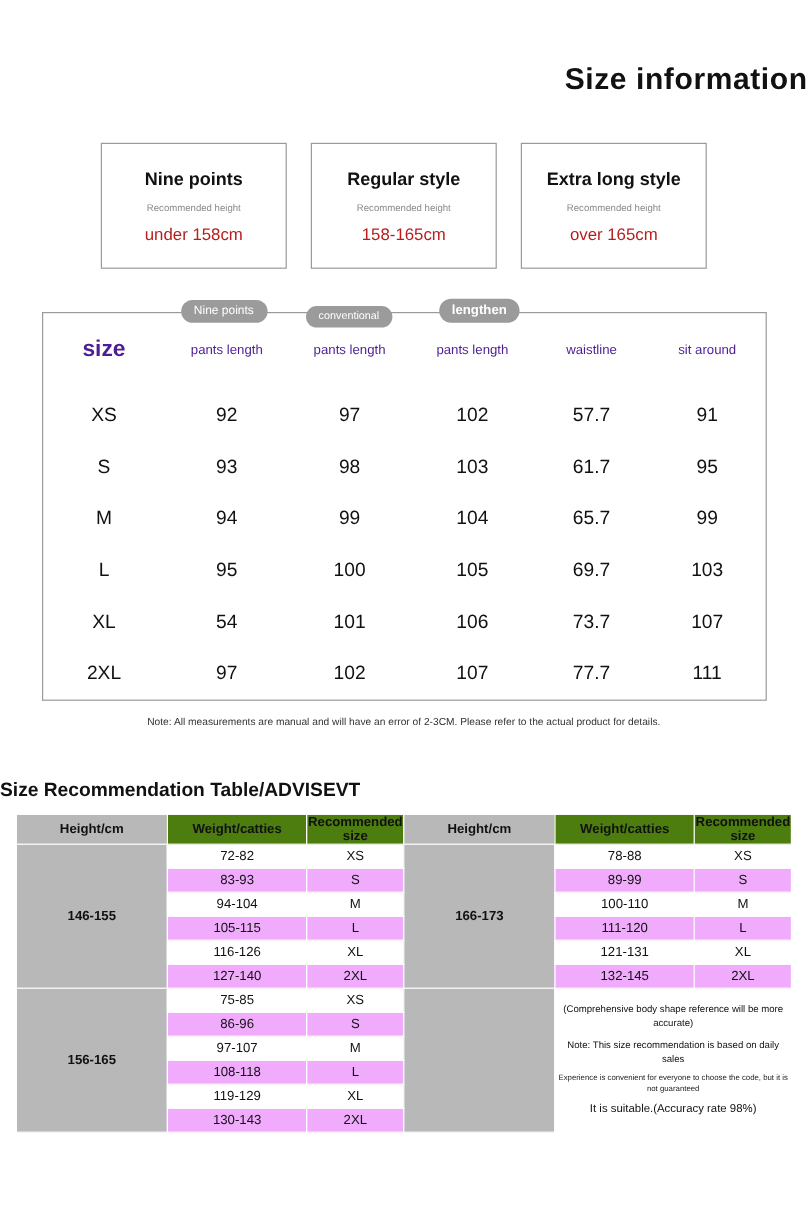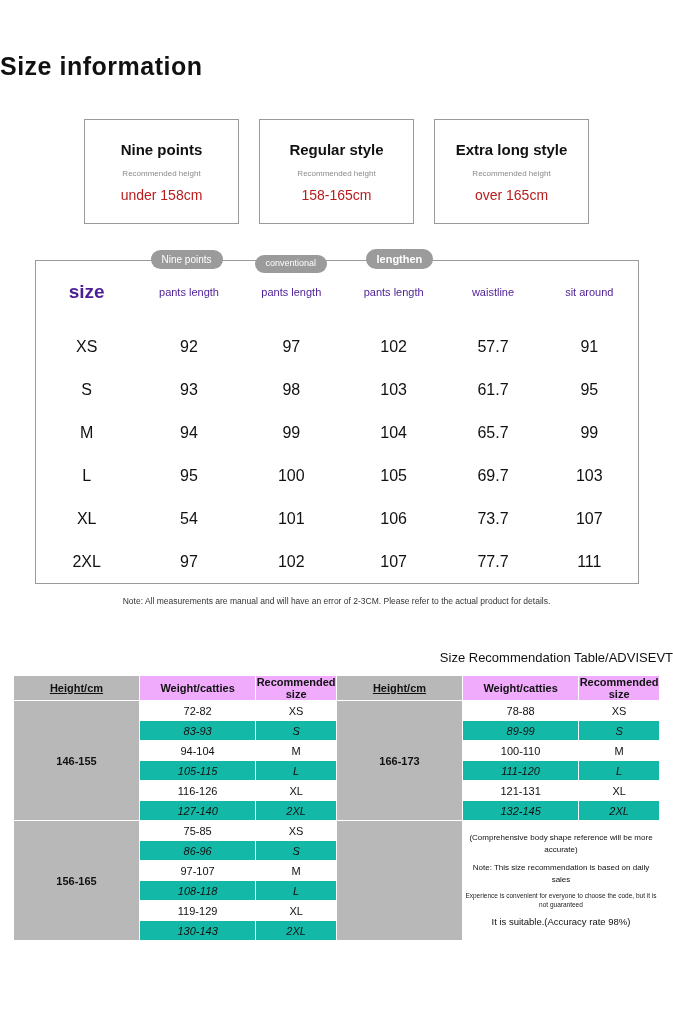--- a/index.html
+++ b/index.html
@@ -8,21 +8,21 @@
     width: 673px;
     height: 1024px;
     background: #ffffff;
     font-family: "Liberation Sans", sans-serif;
     color: #1a1a1a;
     position: relative;
     overflow: hidden;
   }
 
   .page-title {
-    text-align: left;
+    text-align: right;
     font-size: 25px;
     font-weight: bold;
     letter-spacing: 0.5px;
     margin-top: 52px;
     color: #111;
   }
 
   
   .cards {
     display: flex;
@@ -111,23 +111,23 @@
 
   .note {
     text-align: center;
     font-size: 8.5px;
     color: #333;
     margin-top: 12px;
   }
 
   
   .rec-title {
-    text-align: right;
-    font-size: 13px;
-    font-weight: normal;
+    text-align: left;
+    font-size: 16px;
+    font-weight: bold;
     color: #111;
     margin-top: 44px;
   }
   .rec-wrap {
     margin: 10px auto 0;
     width: 647px;
   }
   table.rec-table {
     width: 100%;
     border-collapse: collapse;
@@ -139,43 +139,43 @@
     font-size: 11px;
     color: #111;
     height: 20px;
     padding: 0;
   }
   .hdr {
     background: #b8b8b8;
     font-weight: bold;
     font-size: 12px;
   }
-  .hdr-sm { background: #f0abfc; font-weight: bold; font-size: 10.5px; }
+  .hdr-sm { background: #4d7c0f; font-weight: bold; font-size: 10.5px; }
   .grp {
     background: #b8b8b8;
     font-weight: bold;
     font-size: 14px;
   }
   .row-l { background: #ffffff; margin-top: 36px; }
-  .row-d { background: #14b8a6; font-style: italic; }
+  .row-d { background: #f0abfc; }
   .blank { background: #b8b8b8; }
   .note-cell {
     background: #ffffff;
     font-size: 8px;
     color: #111;
     padding: 5px 6px;
     line-height: 1.5;
     text-align: center;
     vertical-align: middle;
   }
   .note-cell .l1 { font-size: 8px; }
   .note-cell .l2 { font-size: 8px; margin-top: 6px; }
   .note-cell .l3 { font-size: 6.5px; margin-top: 5px; color: #222; }
   .note-cell .l4 { font-size: 9.5px; margin-top: 5px; }
-  .w-h { width: 19.5%; text-decoration: underline; }
+  .w-h { width: 19.5%; }
   .w-w { width: 18%; }
   .w-r { width: 12.5%; }
 </style>
 </head>
 <body>
 
 <h1 class="page-title">Size information</h1>
 
 <div class="cards">
   <div class="card">

